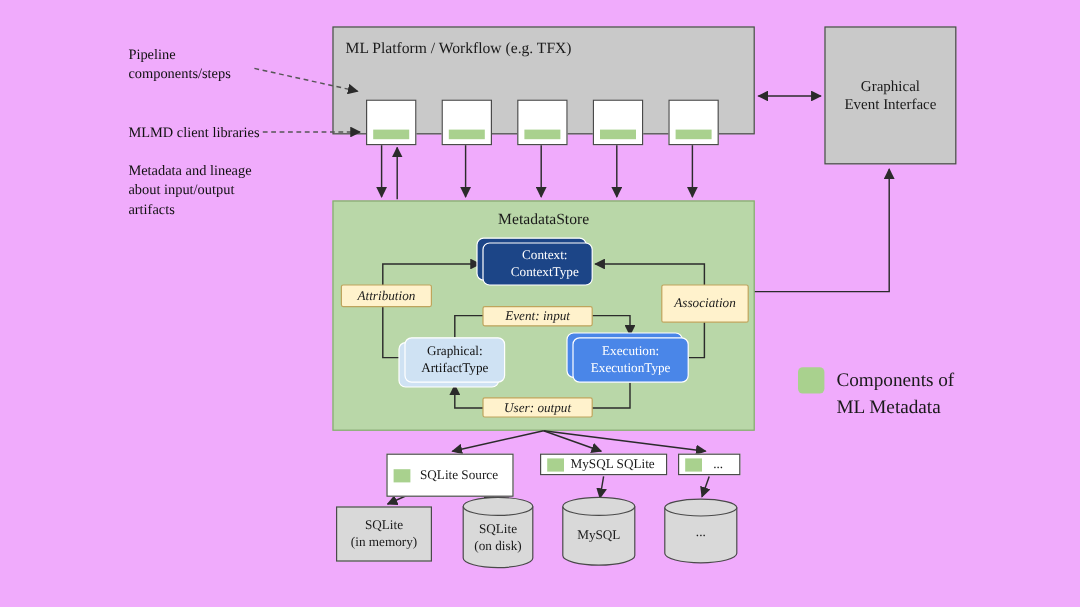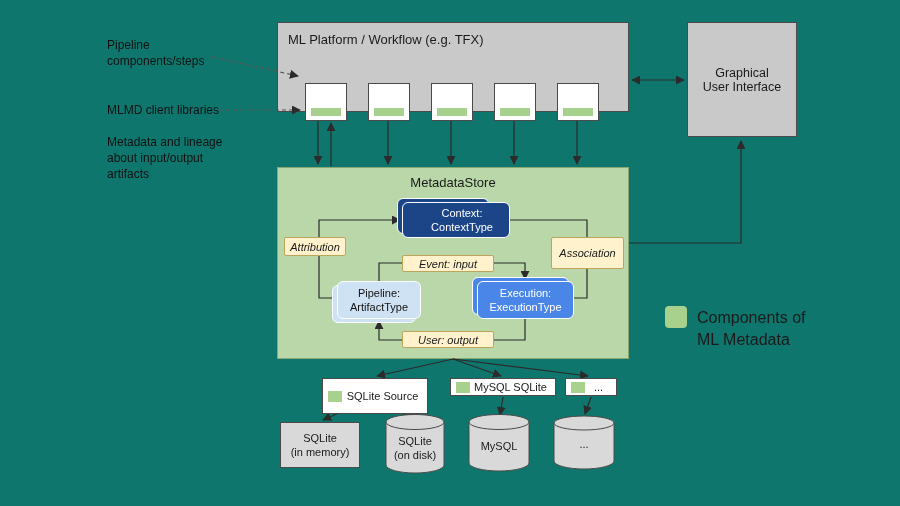--- a/index.html
+++ b/index.html
@@ -1,19 +1,19 @@
 <!DOCTYPE html>
 <html><head>
 <meta charset="utf-8">
 <style>
   * { margin:0; padding:0; box-sizing:border-box; }
   html,body { background:#ffffff; }
   #stage {
     position:relative; width:900px; height:506px; overflow:hidden;
-    background:#0f766e; font-family:Liberation Sans, sans-serif; color:#1a1a1a;
+    background:#f0abfc; font-family:Liberation Serif, serif; color:#1a1a1a;
   }
   .abs { position:absolute; }
   .pre { white-space:pre-line; }
 
   
   .note { font-size:12px; line-height:1.32; color:#111; }
 
   
   .graybox { background:#c9c9c9; border:1px solid #4a4a4a; }
   .boxtitle { font-size:13px; }
@@ -91,21 +91,21 @@
     </div>
     <div class="component" style="left:216px;">
       <div class="strip"></div>
     </div>
     <div class="component" style="left:279px;">
       <div class="strip"></div>
     </div>
   </div>
 
   <div class="abs graybox centerflex pre" style="left:687px; top:22px; width:110px; height:115px; font-size:12.5px;">Graphical
-User Interface</div>
+Event Interface</div>
 
   <div class="abs store" style="left:277px; top:167px; width:352px; height:192px;">
     <div class="boxtitle" style="position:absolute; left:0; right:0; top:7px; text-align:center;">MetadataStore</div>
   </div>
 
   <svg id="wires" width="900" height="506" viewBox="0 0 900 506">
     <defs>
       <marker id="m" viewBox="0 0 10 10" refX="9" refY="5" markerWidth="7.5" markerHeight="7.5" orient="auto-start-reverse">
         <path d="M0,0 L10,5 L0,10 z" fill="#2b2b2b"></path>
       </marker>
@@ -139,32 +139,32 @@
       <path d="M453,359 L588,376" marker-end="url(#m)"></path>
 
       <path d="M375,397 L323,420" marker-end="url(#m)"></path>
       <path d="M375,397 L412,415" marker-end="url(#m)"></path>
       <path d="M503,397 L500,415" marker-end="url(#m)"></path>
       <path d="M591,397 L585,414" marker-end="url(#m)"></path>
     </g>
   </svg>
 
   <div class="cardback ctx" style="left:397px; top:198px; width:92px; height:36px;"></div>
-  <div class="card ctx" style="left:402px; top:202px; width:108px; height:36px;padding-left:12px;">Context:
+  <div class="card ctx" style="left:402px; top:202px; width:92px; height:36px;padding-left:12px;">Context:
 ContextType</div>
 
   <div class="cardback art" style="left:332px; top:285px; width:84px; height:38px;"></div>
-  <div class="card art" style="left:337px; top:281px; width:84px; height:38px;">Pipeline:
+  <div class="card art" style="left:337px; top:281px; width:84px; height:38px;">Graphical:
 ArtifactType</div>
 
   <div class="cardback exe" style="left:472px; top:277px; width:97px; height:38px;"></div>
   <div class="card exe" style="left:477px; top:281px; width:97px; height:38px;">Execution:
 ExecutionType</div>
 
-  <div class="tag" style="left:284px; top:237px; width:62px; height:19px;">Attribution</div>
+  <div class="tag" style="left:284px; top:237px; width:76px; height:19px;">Attribution</div>
   <div class="tag" style="left:551px; top:237px; width:73px; height:32px;">Association</div>
   <div class="tag" style="left:402px; top:255px; width:92px; height:17px;">Event: input</div>
   <div class="tag" style="left:402px; top:331px; width:92px; height:17px;">User: output</div>
 
   <div class="srcbox" style="left:322px; top:378px; width:106px; height:36px;">
     <div class="srcgreen"></div>
     <div class="srclabel">SQLite Source</div>
   </div>
   <div class="srcbox" style="left:450px; top:378px; width:106px; height:18px;">
     <div class="srcgreen"></div>

